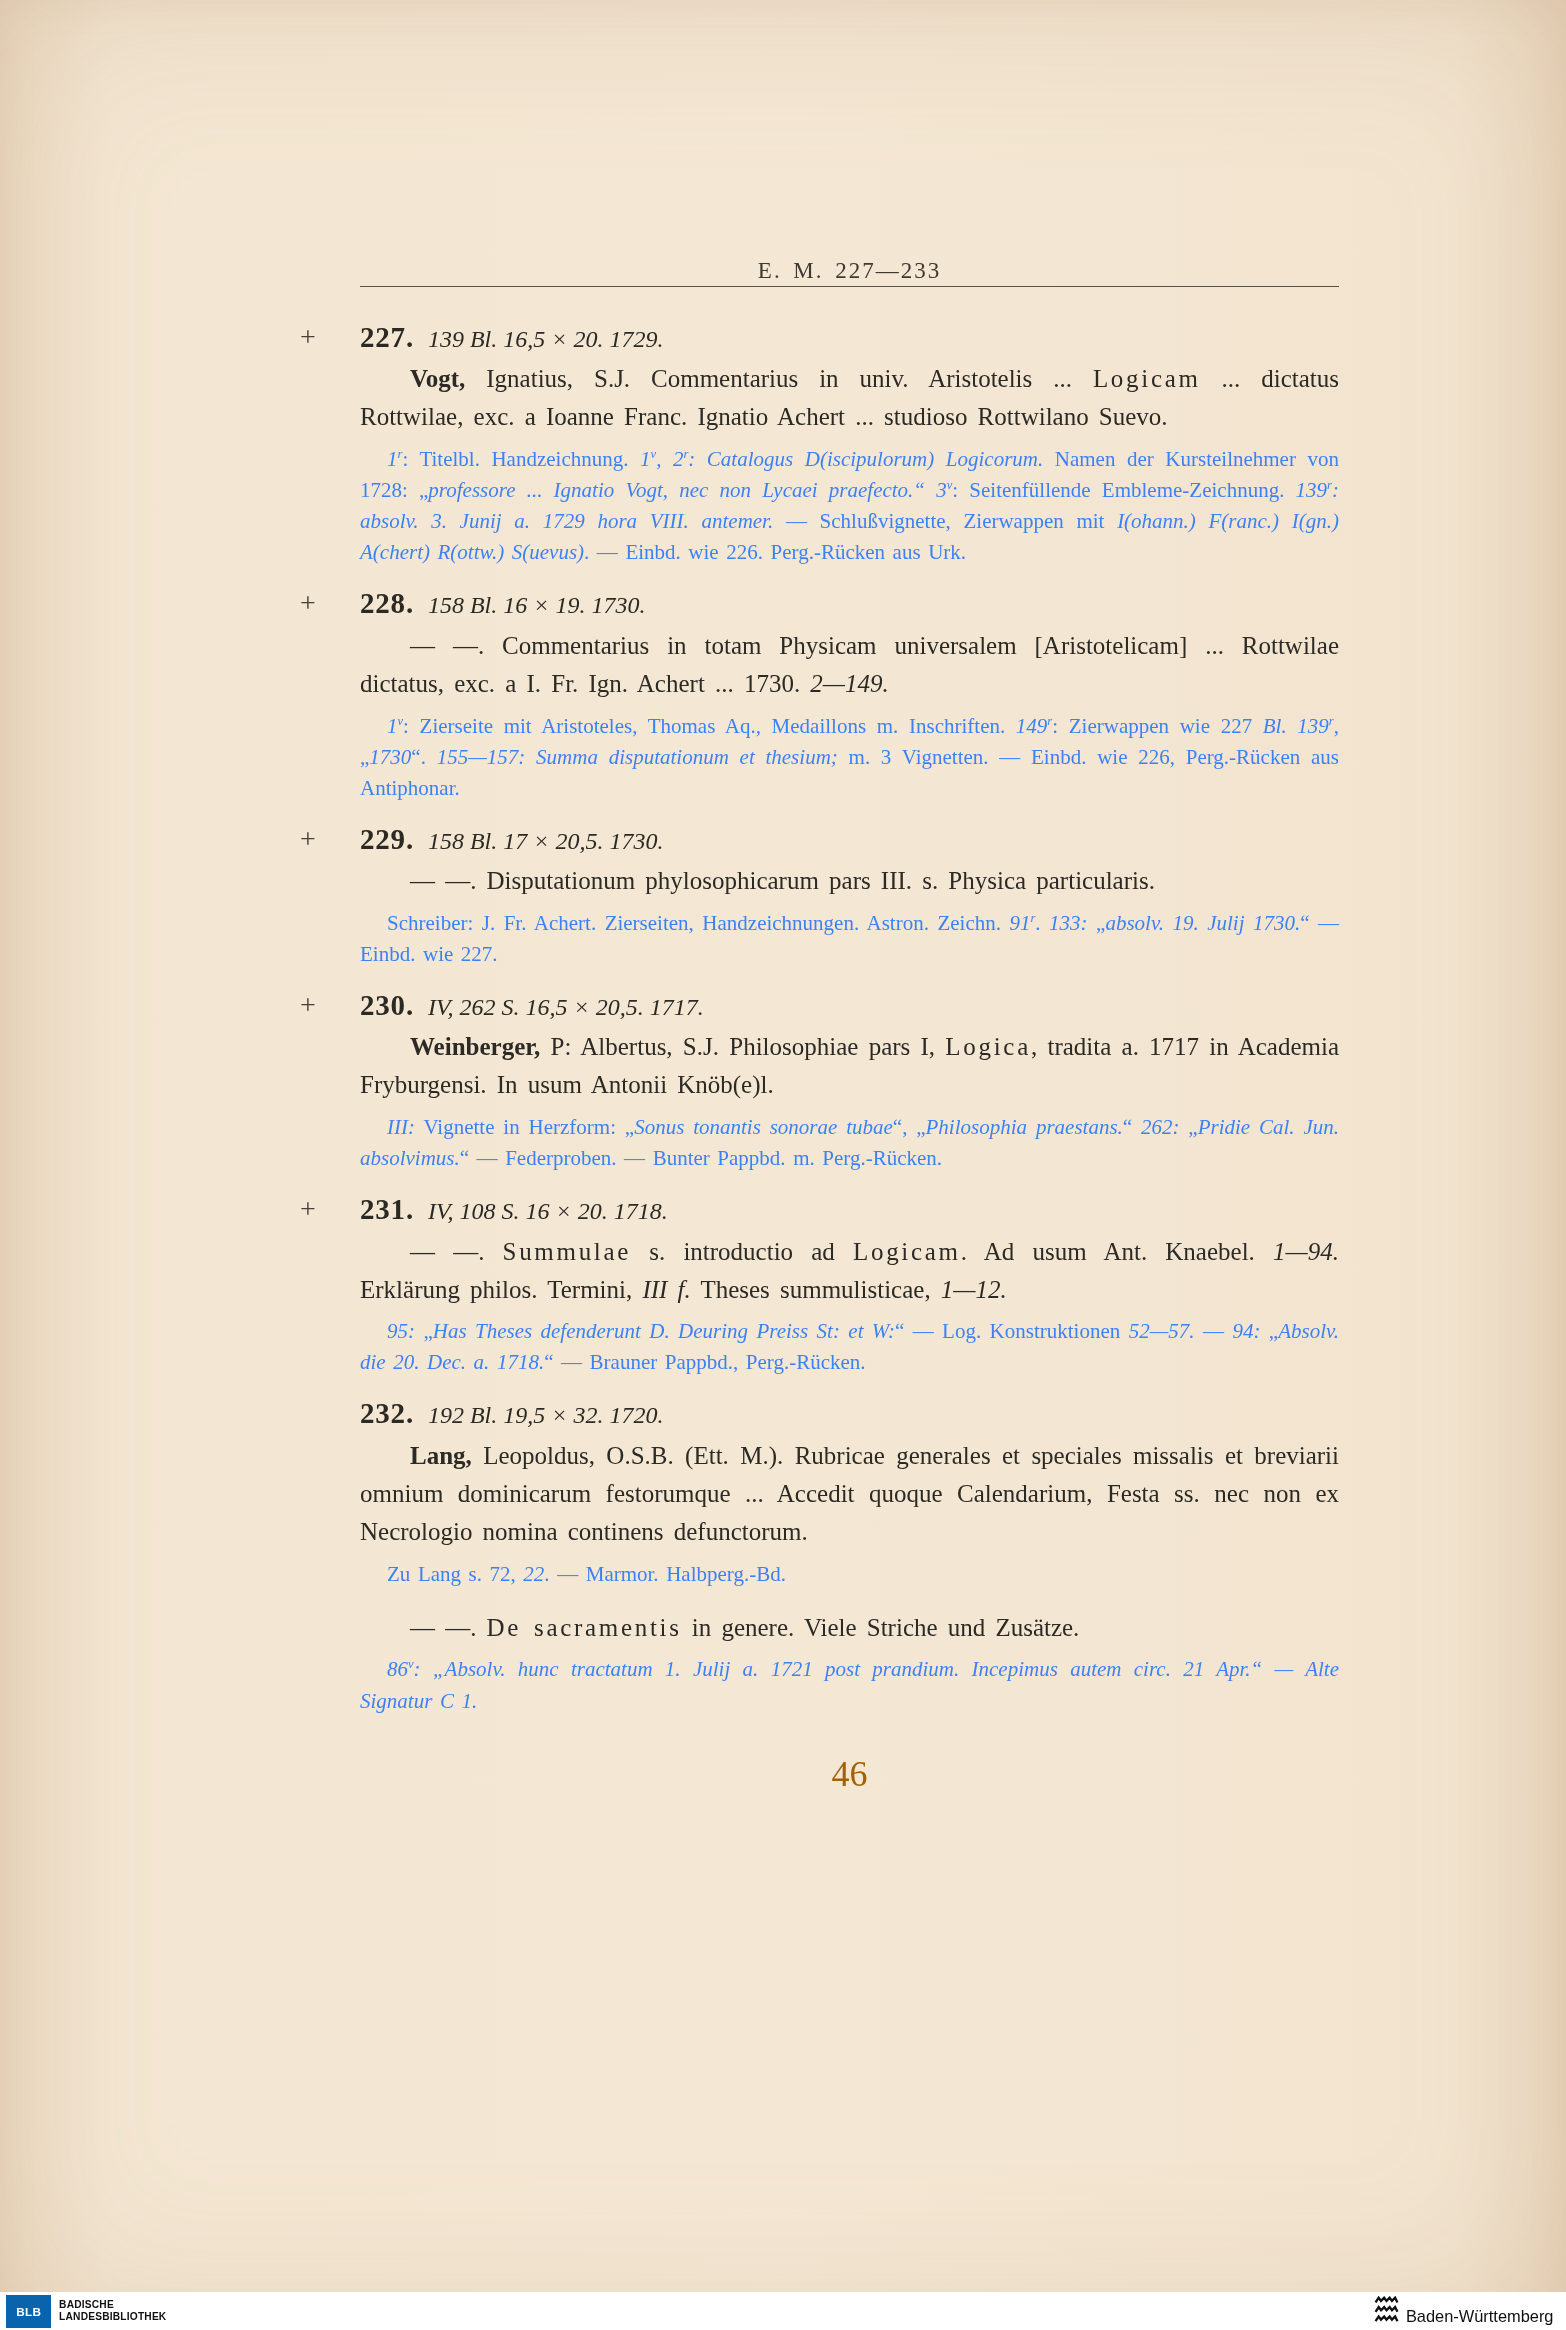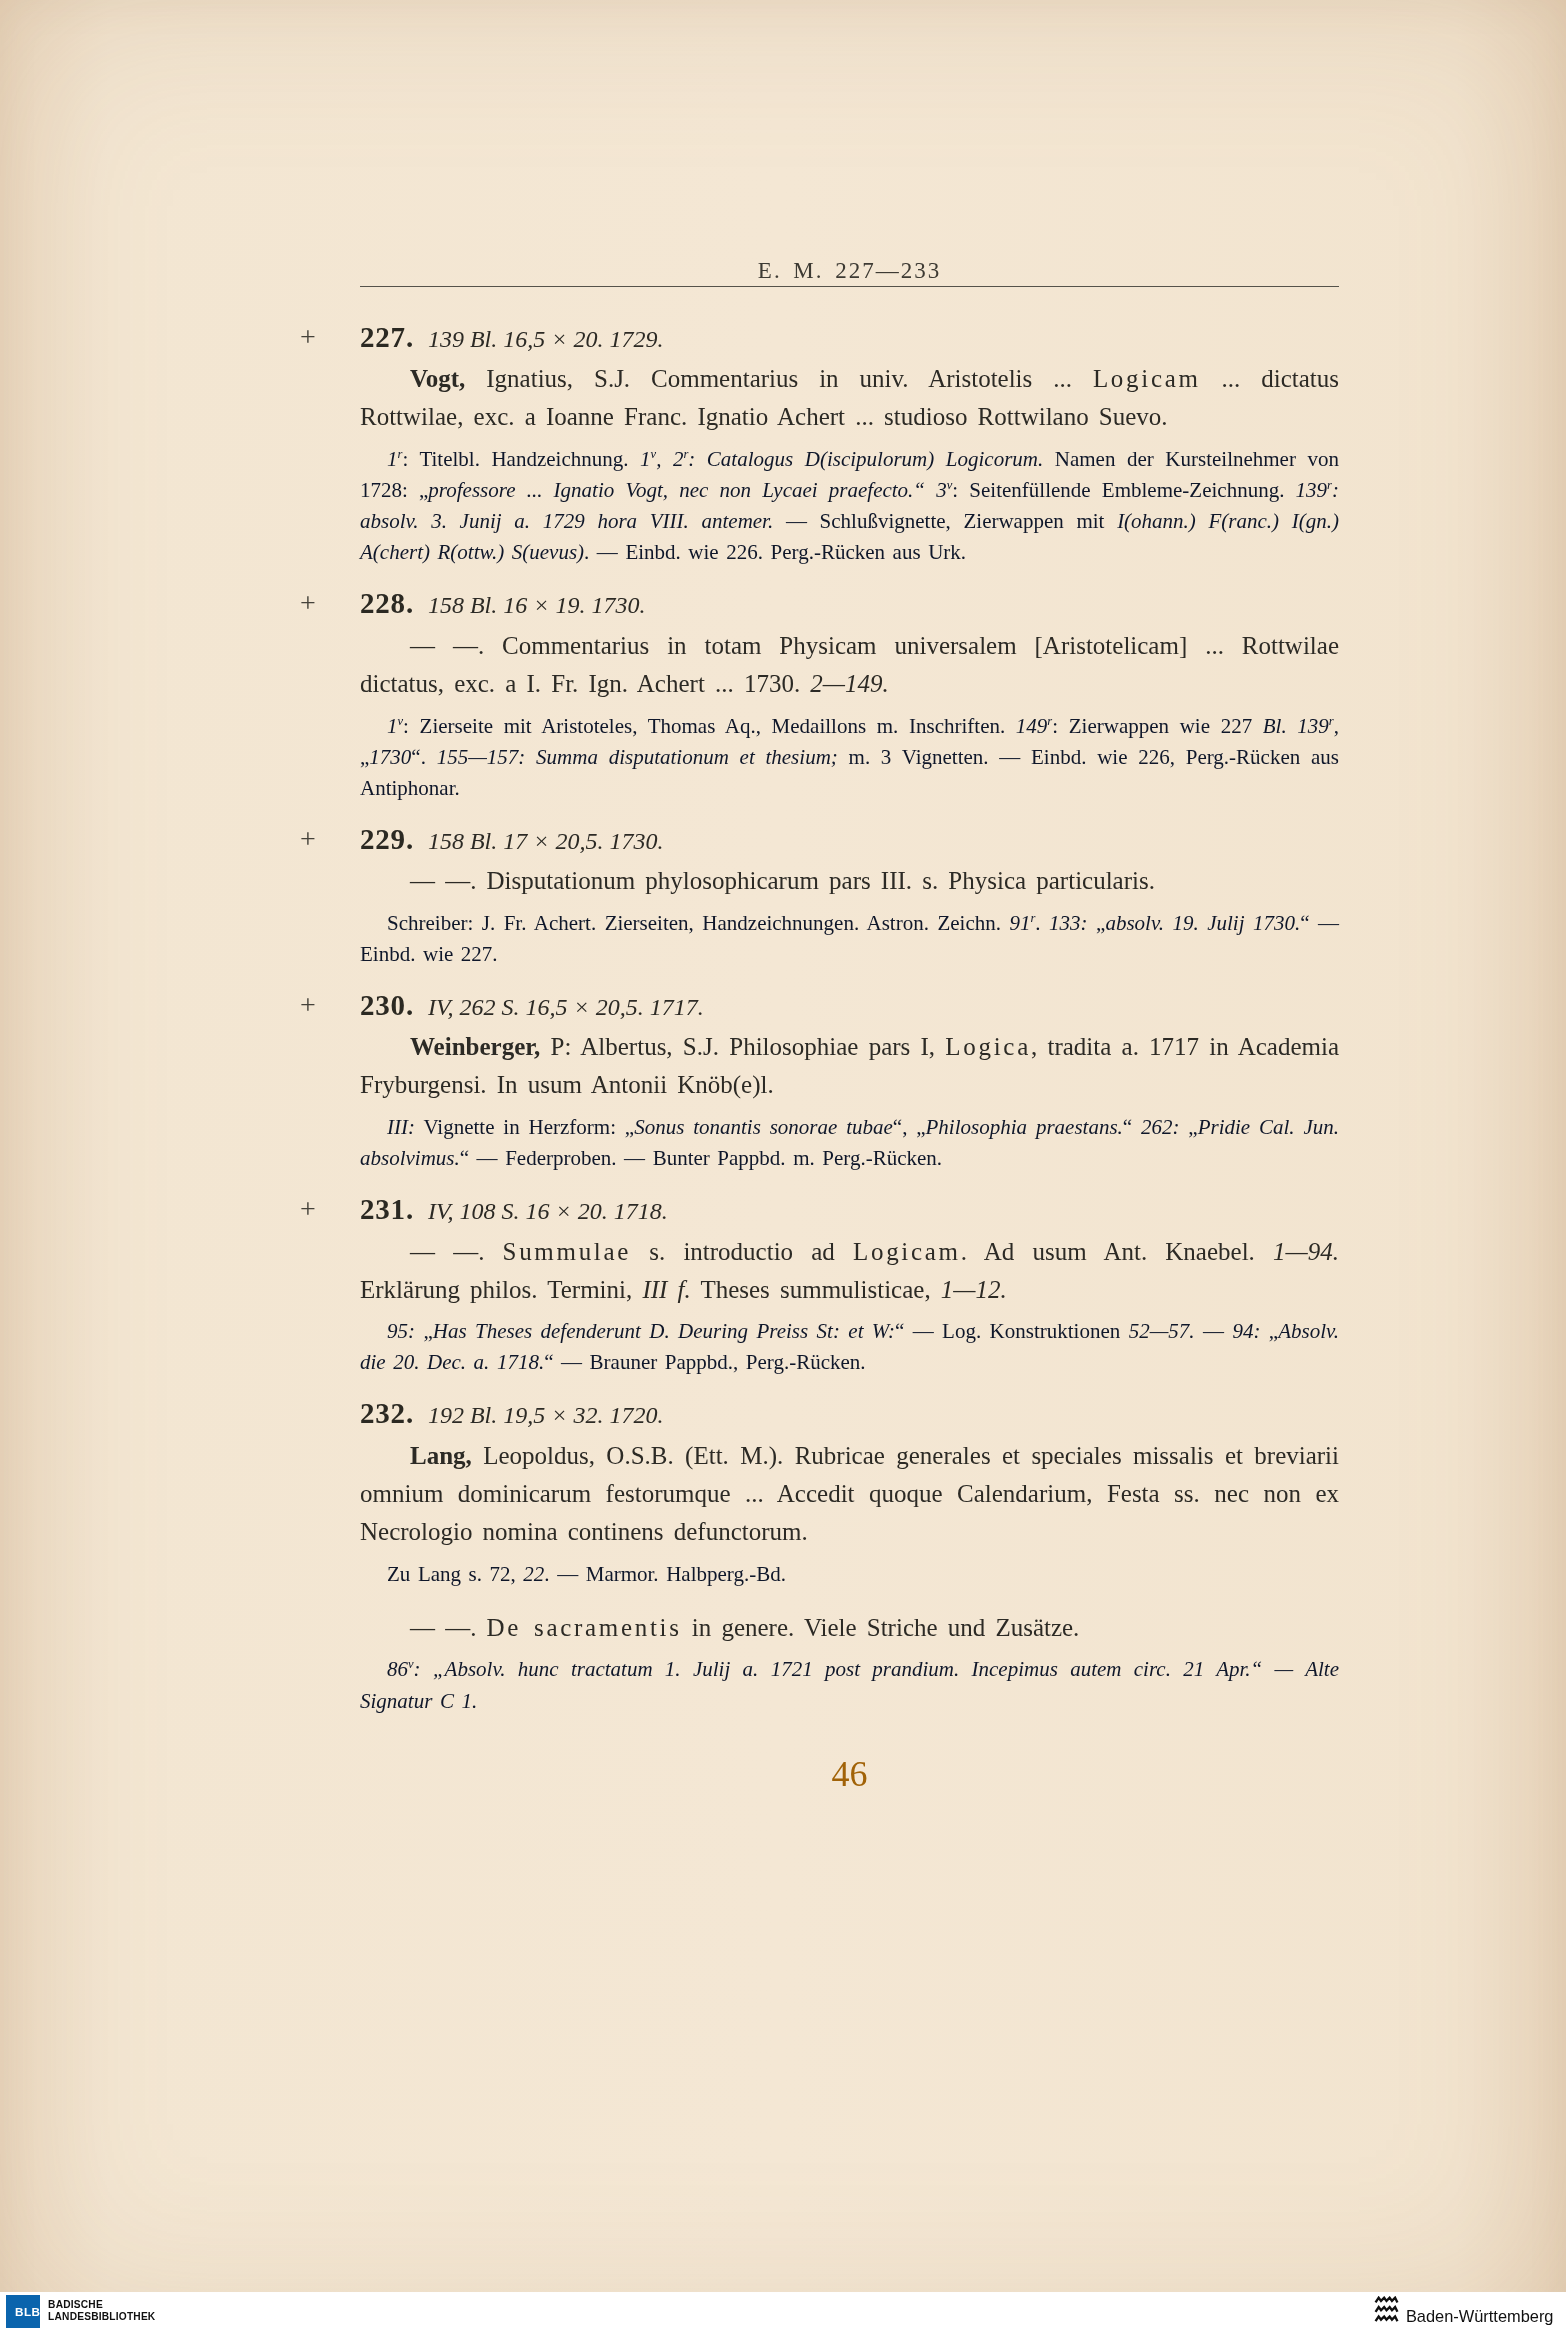--- a/index.html
+++ b/index.html
@@ -17,36 +17,36 @@
 
   .entries{margin-top:34px;}
   .entry{position:relative;margin-bottom:19px;}
   .plus{position:absolute;left:-60px;top:0;font-size:28px;color:#45423a;}
   .head{margin:0 0 6.3px 0;}
   .num{font-weight:bold;font-size:29px;letter-spacing:0.8px;color:#2b2922;margin-top:24px;}
   .meta{font-style:italic;font-size:24px;margin-left:14px;}
   .main{font-size:25px;line-height:1.52;text-align:justify;text-indent:50px;
         margin:3.1px 0 7.8px 0;word-spacing:3.9px;}
   .note{font-size:21px;line-height:1.48;text-align:justify;text-indent:27px;
-        margin:0;word-spacing:2.3px;color:#0f172a;}
+        margin:0;word-spacing:2.3px;color:#3b82f6;}
 
   .seg-r{}
   .seg-b{font-weight:bold;}
   .seg-i{font-style:italic;}
   .seg-sp{letter-spacing:2.7px;}
   .seg-sup{vertical-align:super;font-size:60%;line-height:0;}
 
   .page-number{text-align:center;font-size:36px;margin-top:36px;color:#a16207;}
 
   .footer{position:absolute;left:0;bottom:0;width:100%;height:38px;background:#ffffff;
     display:flex;align-items:center;justify-content:space-between;
     font-family:"Liberation Sans",sans-serif;box-sizing:border-box;padding:0 12.5px 0 6.3px;}
   .footer-left{display:flex;align-items:center;gap:7.8px;}
-  .blb-logo{width:34px;height:33px;background:#0a64ad;color:#ffffff;display:flex;
-    align-items:center;justify-content:flex-end;font-weight:bold;font-size:11.7px;letter-spacing:0.4px;}
+  .blb-logo{width:45px;height:33px;background:#0a64ad;color:#ffffff;display:flex;
+    align-items:center;justify-content:center;font-weight:bold;font-size:11.7px;letter-spacing:0.4px;}
   .blb-text{font-size:10.2px;font-weight:bold;line-height:1.18;color:#101010;letter-spacing:0.2px;}
   .footer-right{display:flex;align-items:flex-end;gap:7px;}
   .bw-emblem{display:flex;align-items:center;}
   .bw-text{font-size:16.4px;color:#101010;}
 </style>
 </head>
 <body>
 
 <div class="scan">
   <div class="content">

